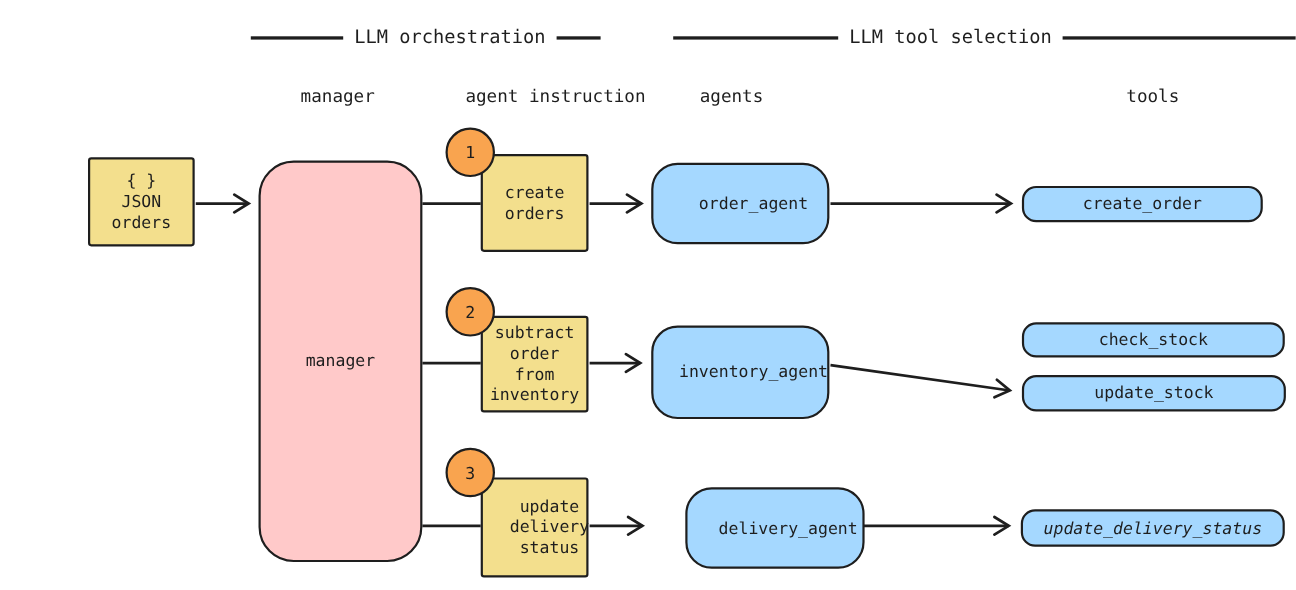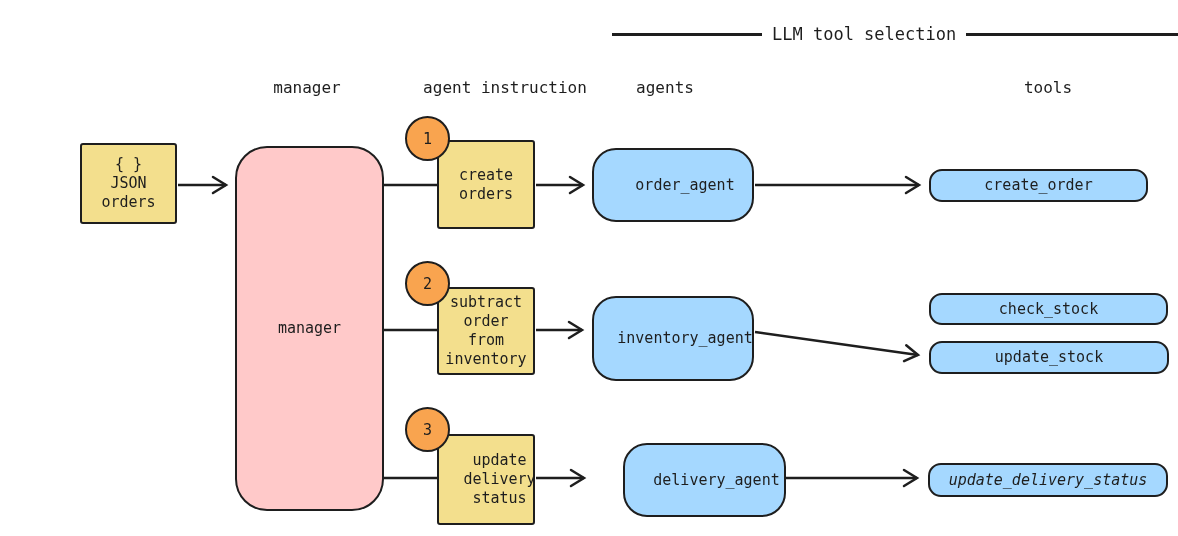--- a/index.html
+++ b/index.html
@@ -59,20 +59,25 @@
     <line x1="536" y1="185" x2="583" y2="185" stroke="#1e1e1e" stroke-width="2.5" marker-end="url(#arrow)"></line>
     <line x1="755" y1="185" x2="919" y2="185" stroke="#1e1e1e" stroke-width="2.5" marker-end="url(#arrow)"></line>
     <line x1="384" y1="330" x2="437" y2="330" stroke="#1e1e1e" stroke-width="2.5"></line>
     <line x1="536" y1="330" x2="582" y2="330" stroke="#1e1e1e" stroke-width="2.5" marker-end="url(#arrow)"></line>
     <line x1="755" y1="332" x2="918" y2="355" stroke="#1e1e1e" stroke-width="2.5" marker-end="url(#arrow)"></line>
     <line x1="384" y1="478" x2="437" y2="478" stroke="#1e1e1e" stroke-width="2.5"></line>
     <line x1="536" y1="478" x2="584" y2="478" stroke="#1e1e1e" stroke-width="2.5" marker-end="url(#arrow)"></line>
     <line x1="758" y1="478" x2="917" y2="478" stroke="#1e1e1e" stroke-width="2.5" marker-end="url(#arrow)"></line>
   </svg>
 
+  <div class="hdr" style="left:228px;top:24px;width:318px;">
+    <span class="seg" style="width:84px;"></span>
+    <span class="hlabel">LLM orchestration</span>
+    <span class="seg" style="flex:1;"></span>
+  </div>
   <div class="hdr" style="left:612px;top:24px;width:586px;">
     <span class="seg" style="width:150px;"></span>
     <span class="hlabel">LLM tool selection</span>
     <span class="seg" style="flex:1;"></span>
   </div>
 
   <div class="col-label" style="left:232px;top:78px;width:150px;">manager</div>
   <div class="col-label" style="left:405px;top:78px;width:200px;">agent instruction</div>
   <div class="col-label" style="left:590px;top:78px;width:150px;">agents</div>
   <div class="col-label" style="left:973px;top:78px;width:150px;">tools</div>

